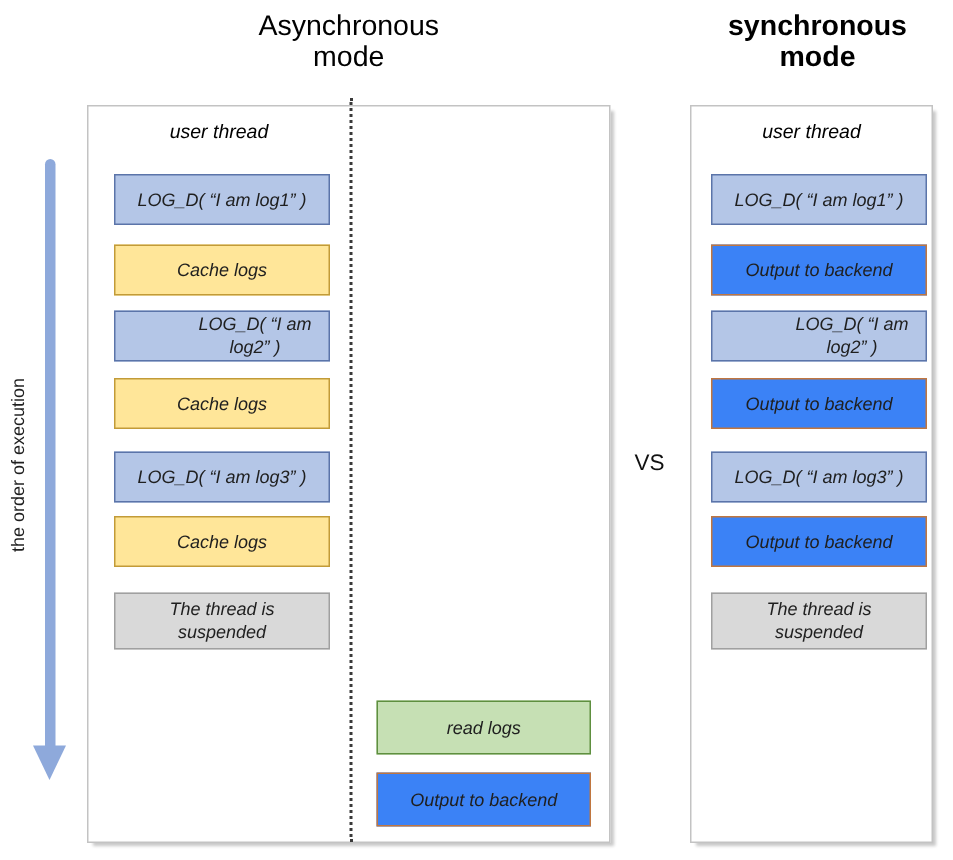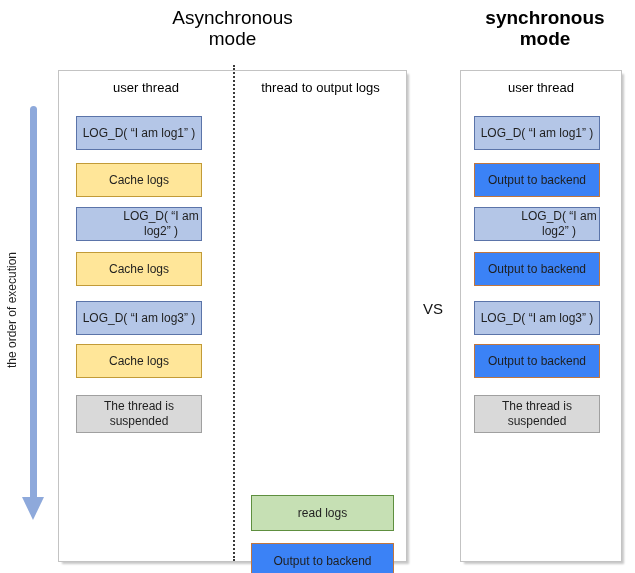--- a/index.html
+++ b/index.html
@@ -44,20 +44,21 @@
     text-align:center;font-size:12px;color:#1f1f1f;
     transform:rotate(-90deg);
   }
 
   .panel{
     position:absolute;top:70px;height:492px;
     background:#fff;
     border:1px solid #c3c3c3;
     box-shadow:3px 3px 2px -1px rgba(0,0,0,0.22);
     box-sizing:border-box;
+    font-style:italic;
   }
   .panel.left-panel{left:58px;width:349px;}
   .panel.right-panel{left:460px;width:162px;}
 
   .col-header{
     position:absolute;top:9px;
     font-size:13px;text-align:center;color:#000;
   }
   .left-panel .col-header.c0{left:0;width:174px;}
   .left-panel .col-header.c1{left:174px;width:175px;}
@@ -67,25 +68,25 @@
     position:absolute;left:174px;top:-6px;bottom:0;
     width:0;border-left:2px dotted #3a3a3a;
   }
 
   .box{
     position:absolute;
     display:flex;align-items:center;justify-content:center;
     font-size:12px;line-height:15px;text-align:center;
     box-sizing:border-box;border:1.5px solid;
     white-space:pre-line;
-    width:126px;height:34px;
+    width:144px;height:34px;
   }
   .left-panel .col0-box{left:17px;}
   .right-panel .box{left:13px;}
-  .left-panel .col1-box{left:192px;width:143px;margin-top:28px;}
+  .left-panel .col1-box{left:192px;width:143px;}
 
   .r1{top:45px;}.r2{top:92px;}.r3{top:136px;padding-left:44px;}.r4{top:181px;}
   .r5{top:230px;}.r6{top:273px;}
   .r7{top:324px;height:38px;}
   .rA{top:396px;height:36px;}
   .rB{top:444px;height:36px;}
 
   .box.blue  {background:#b4c6e7;border-color:#5b74a9;}
   .box.yellow{background:#ffe699;border-color:#c29b38;}
   .box.orange{background:#3b82f6;border-color:#c0763f;}
@@ -101,21 +102,20 @@
 mode</div>
   <div class="title right-title">synchronous
 mode</div>
 
   <div class="arrow-shaft"></div>
   <div class="arrow-head"></div>
   <div class="exec-label">the order of execution</div>
 
   <div class="panel left-panel">
     <div class="col-header c0">user thread</div>
-    <div class="col-header c1">thread to output logs</div>
     <div class="dotted-divider"></div>
 
     <div class="box blue   col0-box r1">LOG_D( “I am log1” )</div>
     <div class="box yellow col0-box r2">Cache logs</div>
     <div class="box blue   col0-box r3">LOG_D( “I am log2” )</div>
     <div class="box yellow col0-box r4">Cache logs</div>
     <div class="box blue   col0-box r5">LOG_D( “I am log3” )</div>
     <div class="box yellow col0-box r6">Cache logs</div>
     <div class="box gray   col0-box r7">The thread is
 suspended</div>

